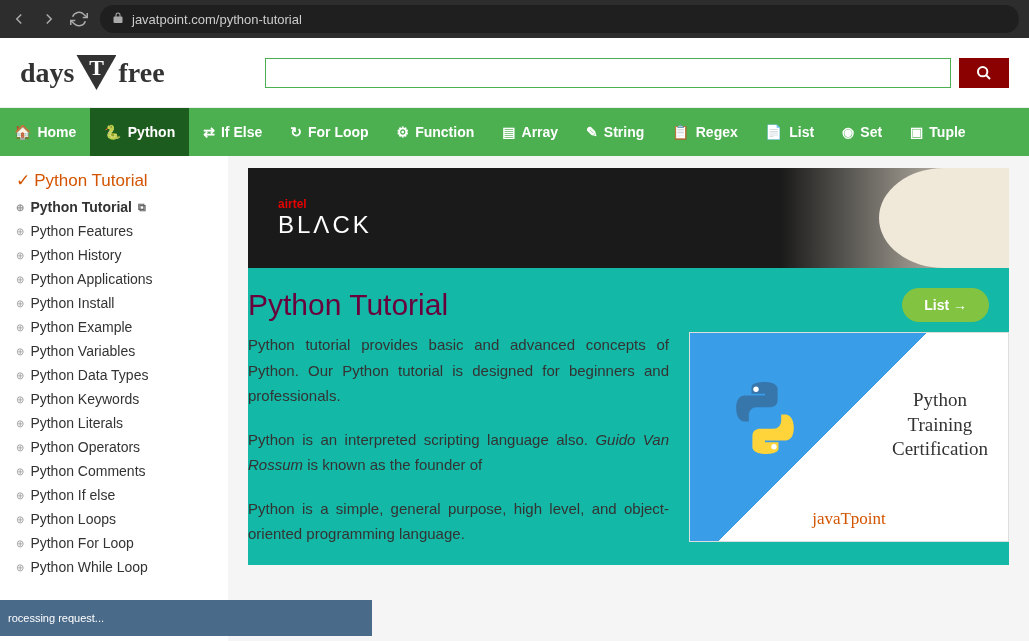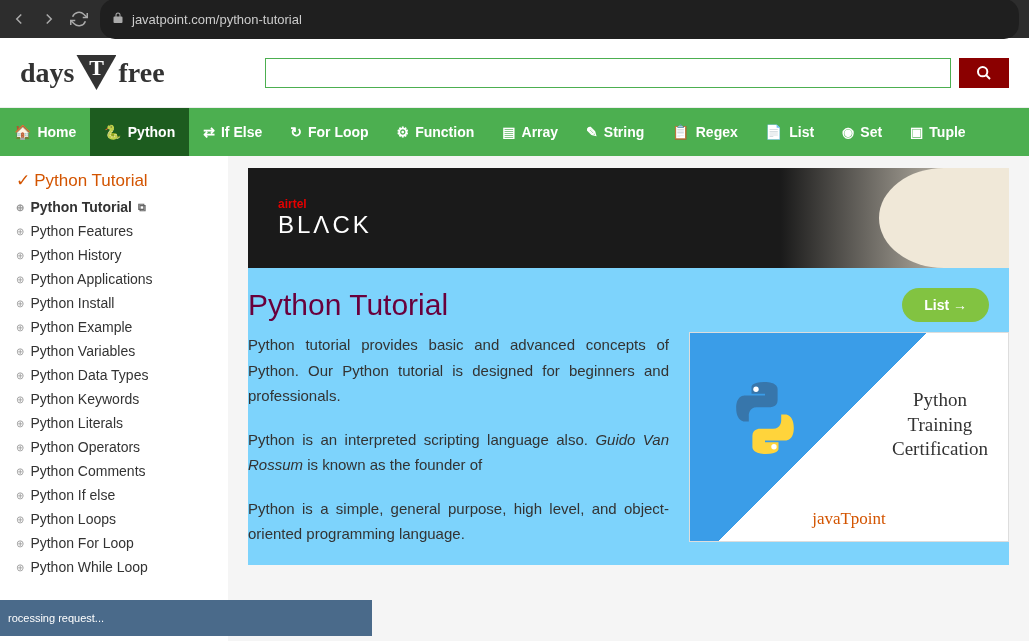--- a/index.html
+++ b/index.html
@@ -2,21 +2,21 @@
 <html><head>
   <meta charset="utf-8">
   <style>
     * { margin: 0; padding: 0; box-sizing: border-box; }
     body { font-family: Arial, sans-serif; background: #fff; width: 1029px; height: 641px; overflow: hidden; position: relative; }
     
     
     .browser-bar { background: #2d2d2d; height: 38px; display: flex; align-items: center; padding: 0 10px; gap: 12px; }
     .nav-btn { color: #aaa; cursor: pointer; display: flex; align-items: center; }
     .nav-btn svg { width: 18px; height: 18px; }
-    .url-bar { flex: 1; background: #1f1f1f; border-radius: 15px; height: 40px; display: flex; align-items: center; padding: 0 12px; gap: 8px; }
+    .url-bar { flex: 1; background: #1f1f1f; border-radius: 15px; height: 28px; display: flex; align-items: center; padding: 0 12px; gap: 8px; }
     .lock-icon { color: #aaa; }
     .url-text { color: #ccc; font-size: 13px; }
     
     
     .header { background: #fff; height: 70px; display: flex; align-items: center; padding: 0 20px; border-bottom: 1px solid #eee; }
     .logo { font-size: 28px; font-weight: bold; color: #333; display: flex; align-items: center; font-family: 'Comic Sans MS', cursive; }
     .logo-t { background: #333; color: #fff; padding: 0 8px; margin: 0 2px; clip-path: polygon(0 0, 100% 0, 50% 100%); width: 40px; height: 35px; display: inline-flex; align-items: flex-start; justify-content: center; font-size: 22px; }
     .search-container { flex: 1; margin-left: 100px; display: flex; gap: 8px; }
     .search-input { flex: 1; height: 30px; border: 1px solid #4CAF50; padding: 0 10px; }
     .search-btn { width: 50px; height: 30px; background: #8B0000; border: none; color: #fff; cursor: pointer; display: flex; align-items: center; justify-content: center; }
@@ -31,21 +31,21 @@
     .main { display: flex; height: calc(641px - 38px - 70px - 48px); }
     .sidebar { width: 228px; background: #fff; padding: 10px 0 10px 6px; overflow-y: auto; }
     .sidebar-header { color: #d35400; font-size: 17px; font-weight: normal; padding: 4px 10px; display: flex; align-items: center; gap: 4px; }
     .checkmark { color: #d35400; }
     .sidebar-item { padding: 4px 10px; font-size: 14px; color: #333; cursor: pointer; display: flex; align-items: center; gap: 6px; }
     .sidebar-item.active { font-weight: bold; }
     .bullet { color: #999; font-size: 10px; }
     .ext-icon { color: #666; font-size: 11px; }
     
     .content { flex: 1; padding: 12px 20px; background: #f5f5f5; overflow-y: auto; }
-    .content-inner { background: #7dd3fc; padding: 0; }
+    .content-inner { background: #14b8a6; padding: 0; }
     
     
     .ad-banner { background: linear-gradient(to right, #1a1a1a 0%, #1a1a1a 70%, #f0e8d8 100%); height: 100px; display: flex; align-items: center; padding: 0 30px; color: #fff; position: relative; }
     .ad-logo { display: flex; flex-direction: column; margin-right: 60px; }
     .ad-airtel { color: #e40000; font-size: 12px; font-weight: bold; }
     .ad-black { color: #fff; font-size: 24px; letter-spacing: 3px; font-weight: 300; }
     .ad-content { text-align: center; flex: 1; }
     .ad-title { font-size: 18px; margin-bottom: 4px; }
     .ad-sub { font-size: 12px; color: #ccc; margin-bottom: 8px; }
     .ad-btn { background: #8B0000; border: 1px solid #fff; color: #fff; padding: 5px 16px; border-radius: 14px; font-size: 12px; cursor: pointer; }

